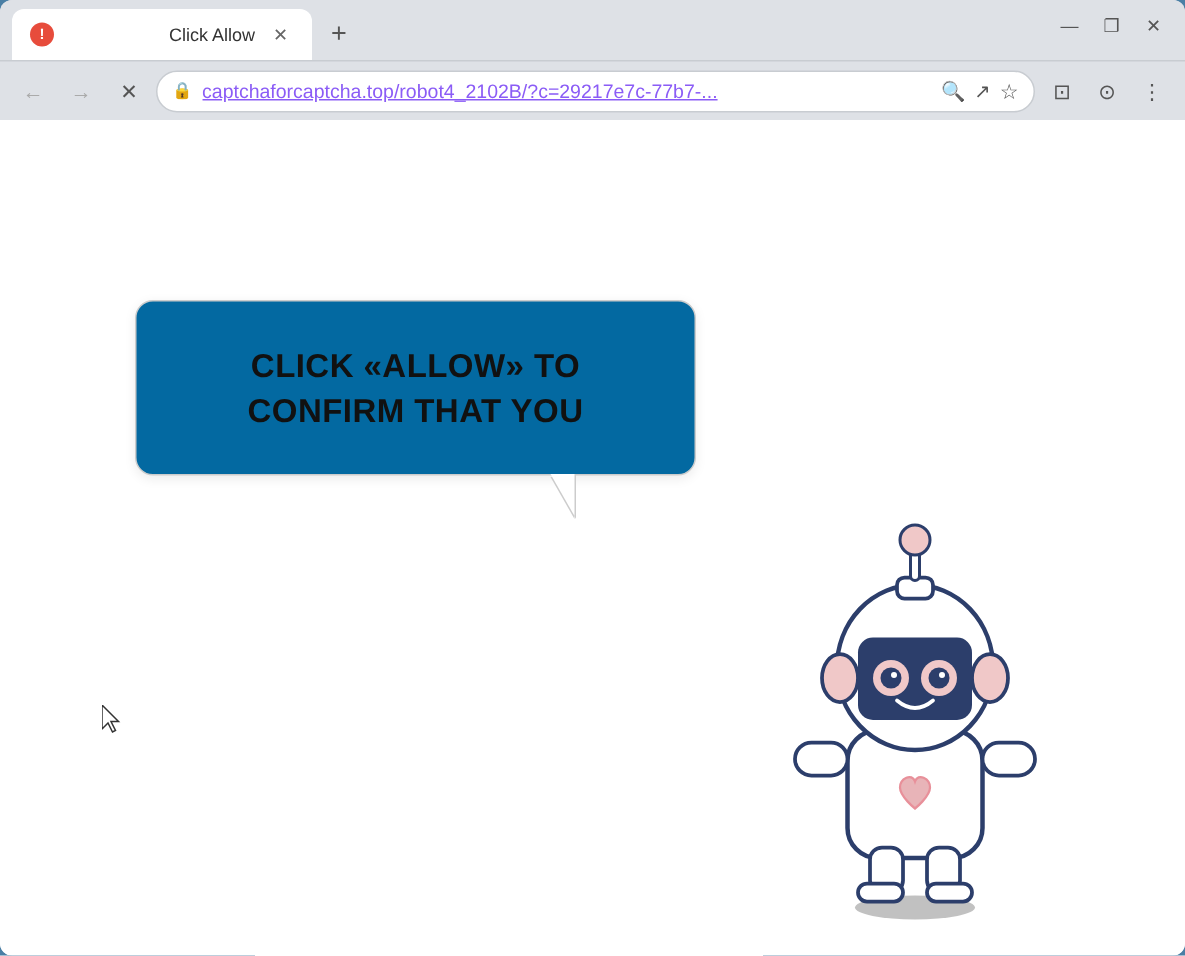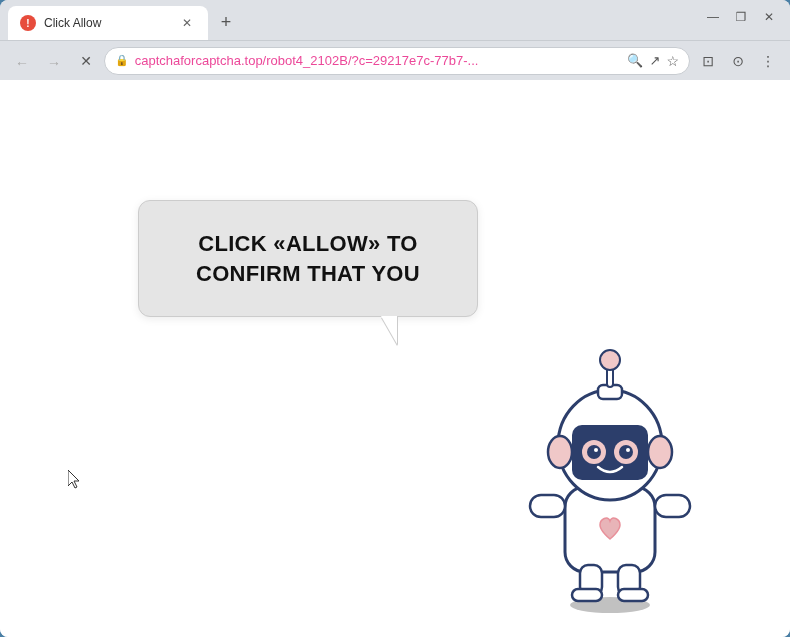--- a/index.html
+++ b/index.html
@@ -67,20 +67,21 @@
       flex-shrink: 0;
     }
 
     .tab-title {
       font-size: 12px;
       color: #333;
       white-space: nowrap;
       overflow: hidden;
       text-overflow: ellipsis;
       flex: 1;
+      text-align: right;
     }
 
     .tab-close {
       width: 18px;
       height: 18px;
       border-radius: 50%;
       display: flex;
       align-items: center;
       justify-content: center;
       font-size: 12px;
@@ -165,24 +166,25 @@
     }
 
     .address-bar .lock-icon {
       color: #555;
       font-size: 11px;
     }
 
     .address-text {
       flex: 1;
       font-size: 13px;
-      color: #ec4899;
+      color: #8b5cf6;
       white-space: nowrap;
       overflow: hidden;
       text-overflow: ellipsis;
+      text-decoration: underline;
     }
 
     .toolbar-actions {
       display: flex;
       align-items: center;
       gap: 2px;
     }
 
     
     .page-content {
@@ -190,27 +192,26 @@
       flex: 1;
       position: relative;
       overflow: hidden;
     }
 
     
     .speech-bubble {
       position: absolute;
       top: 120px;
       left: 90px;
-      background: #e5e5e5;
+      background: #0369a1;
       border: 1.5px solid #ccc;
       border-radius: 12px;
       padding: 28px 32px;
-      width: 340px;
+      width: 374px;
       box-shadow: 0 2px 8px rgba(0,0,0,0.08);
-      margin-left: 48px;
     }
 
     .speech-bubble::after {
       content: '';
       position: absolute;
       bottom: -28px;
       right: 80px;
       width: 0;
       height: 0;
       border-left: 16px solid transparent;

